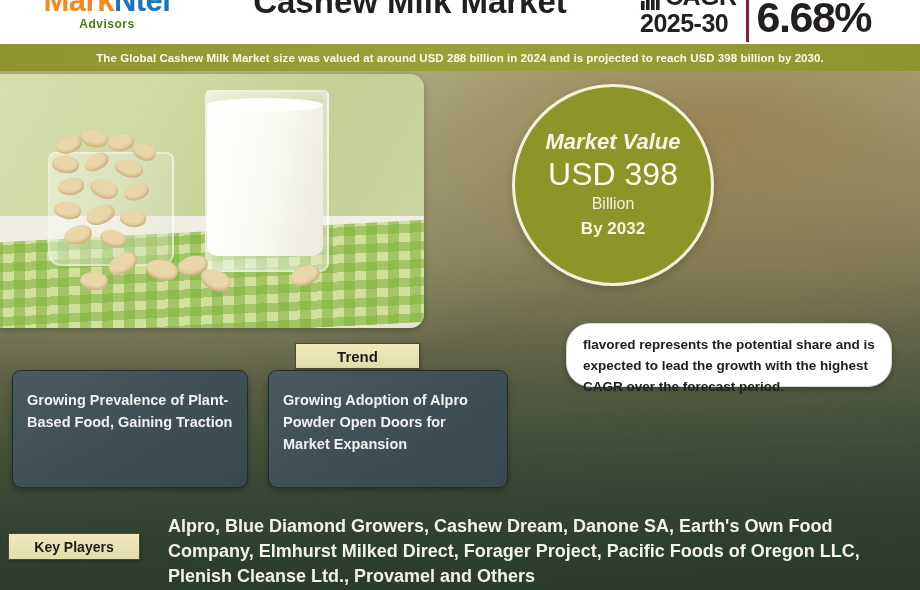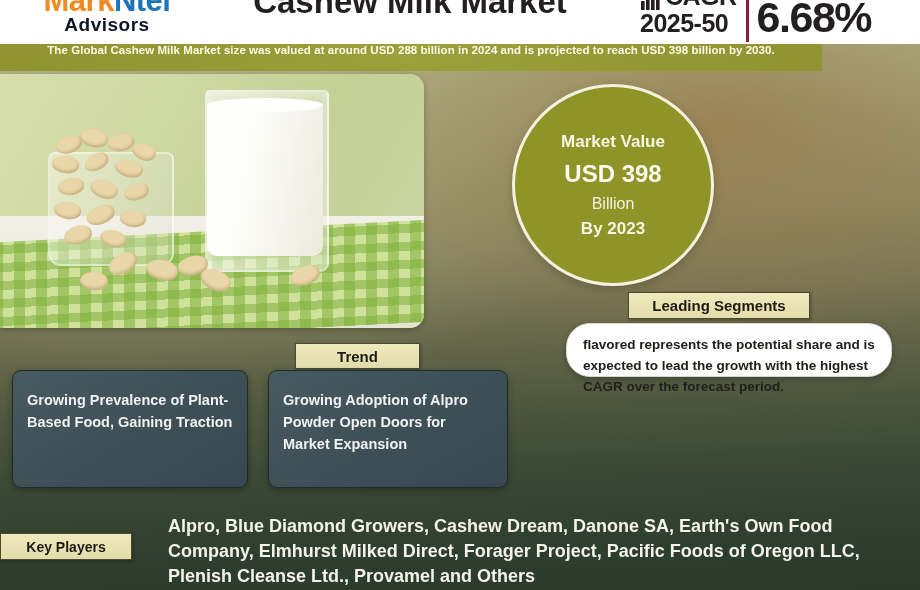--- a/index.html
+++ b/index.html
@@ -23,38 +23,38 @@
   }
   
   #header {
     position:absolute; left:0; top:0; width:920px; height:44px;
     background:#ffffff; overflow:hidden;
   }
   #logo { position:absolute; left:22px; top:-16px; width:170px; text-align:center; }
   #logo-word { font-size:31px; font-weight:bold; letter-spacing:-0.5px; line-height:34px; white-space:nowrap; }
   #logo-word .mark { color:#f18a21; }
   #logo-word .ntel { color:#1b75bb; }
-  #logo-sub { font-size:19px; color:#0f172a; line-height:15px; margin-top:-1px; font-weight:600; letter-spacing:0.5px; }
+  #logo-sub { font-size:12px; color:#4d7c0f; line-height:15px; margin-top:-1px; font-weight:600; letter-spacing:0.5px; }
   #title {
     position:absolute; left:200px; top:-20px; width:420px; text-align:center;
     font-size:33px; font-weight:bold; color:#231f20; line-height:44px; white-space:nowrap;
   }
   #cagr-block { position:absolute; left:640px; top:-22px; display:flex; align-items:center; }
   #cagr-left { text-align:left; line-height:27px; }
   #cagr-top { display:flex; align-items:flex-end; gap:3px; }
   #cagr-icon { display:block; }
   #cagr-word { font-size:25px; font-weight:bold; color:#231f20; letter-spacing:-0.5px; }
   #cagr-years { font-size:25px; font-weight:bold; color:#231f20; letter-spacing:-0.5px; }
   #cagr-divider { width:3px; height:48px; background:#8a1d3a; margin:16px 8px 0 9px; }
   #cagr-value { font-size:43px; font-weight:bold; color:#231f20; letter-spacing:-1.5px; margin-top:14px; }
   
   #banner {
-    position:absolute; left:0; top:44px; width:822px; height:27px;
+    position:absolute; left:0; top:44px; width:920px; height:27px;
     background:linear-gradient(90deg,#8f9430 0%,#9aa03a 50%,#8f9430 100%);
-    display:flex; align-items:flex-start; justify-content:center;
+    display:flex; align-items:center; justify-content:center;
   }
   #banner-text { font-size:11.5px; font-weight:bold; color:#fdfbe8; white-space:nowrap; letter-spacing:0.05px; }
   
   #photo {
     position:absolute; left:0; top:74px; width:424px; height:254px;
     border-radius:0 14px 14px 0; overflow:hidden;
     box-shadow:0 2px 6px rgba(0,0,0,0.25);
   }
   .ph-wall { position:absolute; left:0; top:0; width:100%; height:56%;
     background:linear-gradient(120deg,#d8dfae 0%,#cfd9a2 35%,#c4d096 70%,#cbd5a0 100%); }
@@ -81,53 +81,53 @@
     border:2px solid rgba(255,255,255,0.45); }
   .ph-nut { position:absolute; background:#e9d6a9; border-radius:55% 45% 50% 50%;
     box-shadow:inset -1px -2px 3px rgba(160,130,80,0.45); }
   
   #market-circle {
     position:absolute; left:512px; top:84px; width:196px; height:196px;
     border-radius:50%; background:#8e9428; border:3px solid #f4f2dd;
     display:flex; flex-direction:column; align-items:center; justify-content:center;
     box-shadow:0 3px 10px rgba(0,0,0,0.18); text-align:center;
   }
-  #mc-label { font-size:17px; font-weight:bold; color:#f7f6e4; line-height:28px; }
-  #mc-value { font-size:24px; font-weight:bold; color:#fbfaec; line-height:36px;text-align:center; }
+  #mc-label { font-size:22px; font-weight:bold; color:#f7f6e4; line-height:28px;font-style:italic; }
+  #mc-value { font-size:32px; font-weight:normal; color:#fbfaec; line-height:36px;text-align:center; }
   #mc-unit { font-size:16px; color:#f3f2df; line-height:24px;text-align:right; }
   #mc-year { font-size:17px; font-weight:bold; color:#f7f6e4; line-height:26px; }
   
   .chip {
     position:absolute; background:linear-gradient(180deg,#efe9bd 0%,#e3dcab 100%);
     border:1.5px solid #4b4a32; color:#1d1c13; font-size:15px; font-weight:bold;
     display:flex; align-items:center; justify-content:center;
     box-shadow:1px 1px 3px rgba(0,0,0,0.3);
   }
   #chip-driver { left:42px; top:343px; width:138px; height:24px;margin-top:35px; }
   #chip-trend  { left:295px; top:343px; width:123px; height:24px; }
   #chip-leading{ left:628px; top:292px; width:180px; height:25px; }
-  #chip-keyplayers { left:0; top:533px; width:130px; height:25px; font-size:14px; }
+  #chip-keyplayers { left:8px; top:533px; width:130px; height:25px; font-size:14px; }
   
   .dark-card {
     position:absolute; border-radius:9px; border:1.5px solid #1e2a2c;
     background:linear-gradient(150deg,#4a5a61 0%,#3f5057 45%,#374850 100%);
     box-shadow:0 2px 6px rgba(0,0,0,0.3);
     padding:18px 14px 0 14px; box-sizing:border-box;
   }
   .dark-card p { margin:0; color:#eef2f3; font-size:14.5px; font-weight:bold; line-height:22px; }
   #card-driver { left:12px; top:370px; width:236px; height:118px; }
   #card-trend  { left:268px; top:370px; width:240px; height:118px; }
   
   .bubble {
     position:absolute; border-radius:24px; background:#ffffff;
     border:1.5px solid #d8d8d2; box-shadow:0 2px 6px rgba(0,0,0,0.28);
     padding:10px 16px; box-sizing:border-box;
   }
   .bubble p { margin:0; color:#20201c; font-size:13.5px; font-weight:bold; line-height:21px; }
-  #bubble-1 { left:566px; top:323px; width:326px; height:54px; }
+  #bubble-1 { left:566px; top:323px; width:326px; height:64px; }
   #bubble-2 { left:566px; top:409px; width:326px; height:82px; }
   
   #key-players-text {
     position:absolute; left:168px; top:514px; width:730px;
     color:#f3f3e7; font-size:18px; font-weight:bold; line-height:25px;
   }
 </style>
 </head>
 <body>
 
@@ -146,21 +146,21 @@
       <div id="cagr-left">
         <div id="cagr-top">
           <svg id="cagr-icon" width="22" height="20" viewBox="0 0 22 20">
             <rect x="1" y="11" width="3.6" height="9" fill="#231f20"></rect>
             <rect x="6" y="7" width="3.6" height="13" fill="#231f20"></rect>
             <rect x="11" y="3" width="3.6" height="17" fill="#231f20"></rect>
             <rect x="16" y="0" width="3.6" height="20" fill="#231f20"></rect>
           </svg>
           <span id="cagr-word">CAGR</span>
         </div>
-        <div id="cagr-years">2025-50</div>
+        <div id="cagr-years">2025-30</div>
       </div>
       <div id="cagr-divider"></div>
       <div id="cagr-value">6.68%</div>
     </div>
   </div>
 
   <div id="banner">
     <span id="banner-text">The Global Cashew Milk Market size was valued at around USD 288 billion in 2024 and is projected to reach USD 398 billion by 2030.</span>
   </div>
 
@@ -192,34 +192,33 @@
     <div class="ph-nut" style="left:178px; top:182px; width:30px; height:19px; transform:rotate(-10deg);"></div>
     <div class="ph-nut" style="left:200px; top:196px; width:31px; height:20px; transform:rotate(25deg);"></div>
     <div class="ph-nut" style="left:80px;  top:198px; width:28px; height:18px; transform:rotate(6deg);"></div>
     <div class="ph-nut" style="left:290px; top:192px; width:30px; height:19px; transform:rotate(-18deg);"></div>
   </div>
 
   <div id="market-circle">
     <div id="mc-label">Market Value</div>
     <div id="mc-value">USD 398</div>
     <div id="mc-unit">Billion</div>
-    <div id="mc-year">By 2023</div>
+    <div id="mc-year">By 2032</div>
   </div>
 
   <div class="chip" id="chip-driver">Driver</div>
   <div class="dark-card" id="card-driver">
     <p>Growing Prevalence of Plant-Based Food, Gaining Traction</p>
   </div>
 
   <div class="chip" id="chip-trend">Trend</div>
   <div class="dark-card" id="card-trend">
     <p>Growing Adoption of Alpro Powder Open Doors for Market Expansion</p>
   </div>
 
-  <div class="chip" id="chip-leading">Leading Segments</div>
   <div class="bubble" id="bubble-1">
     <p>flavored represents the potential share and is expected to lead the growth with the highest CAGR over the forecast period.</p>
   </div>
 
   <div class="chip" id="chip-keyplayers">Key Players</div>
   <div id="key-players-text">Alpro, Blue Diamond Growers, Cashew Dream, Danone SA, Earth's Own Food Company, Elmhurst Milked Direct, Forager Project, Pacific Foods of Oregon LLC, Plenish Cleanse Ltd., Provamel and Others</div>
 
 </div>
 
 </body></html>

